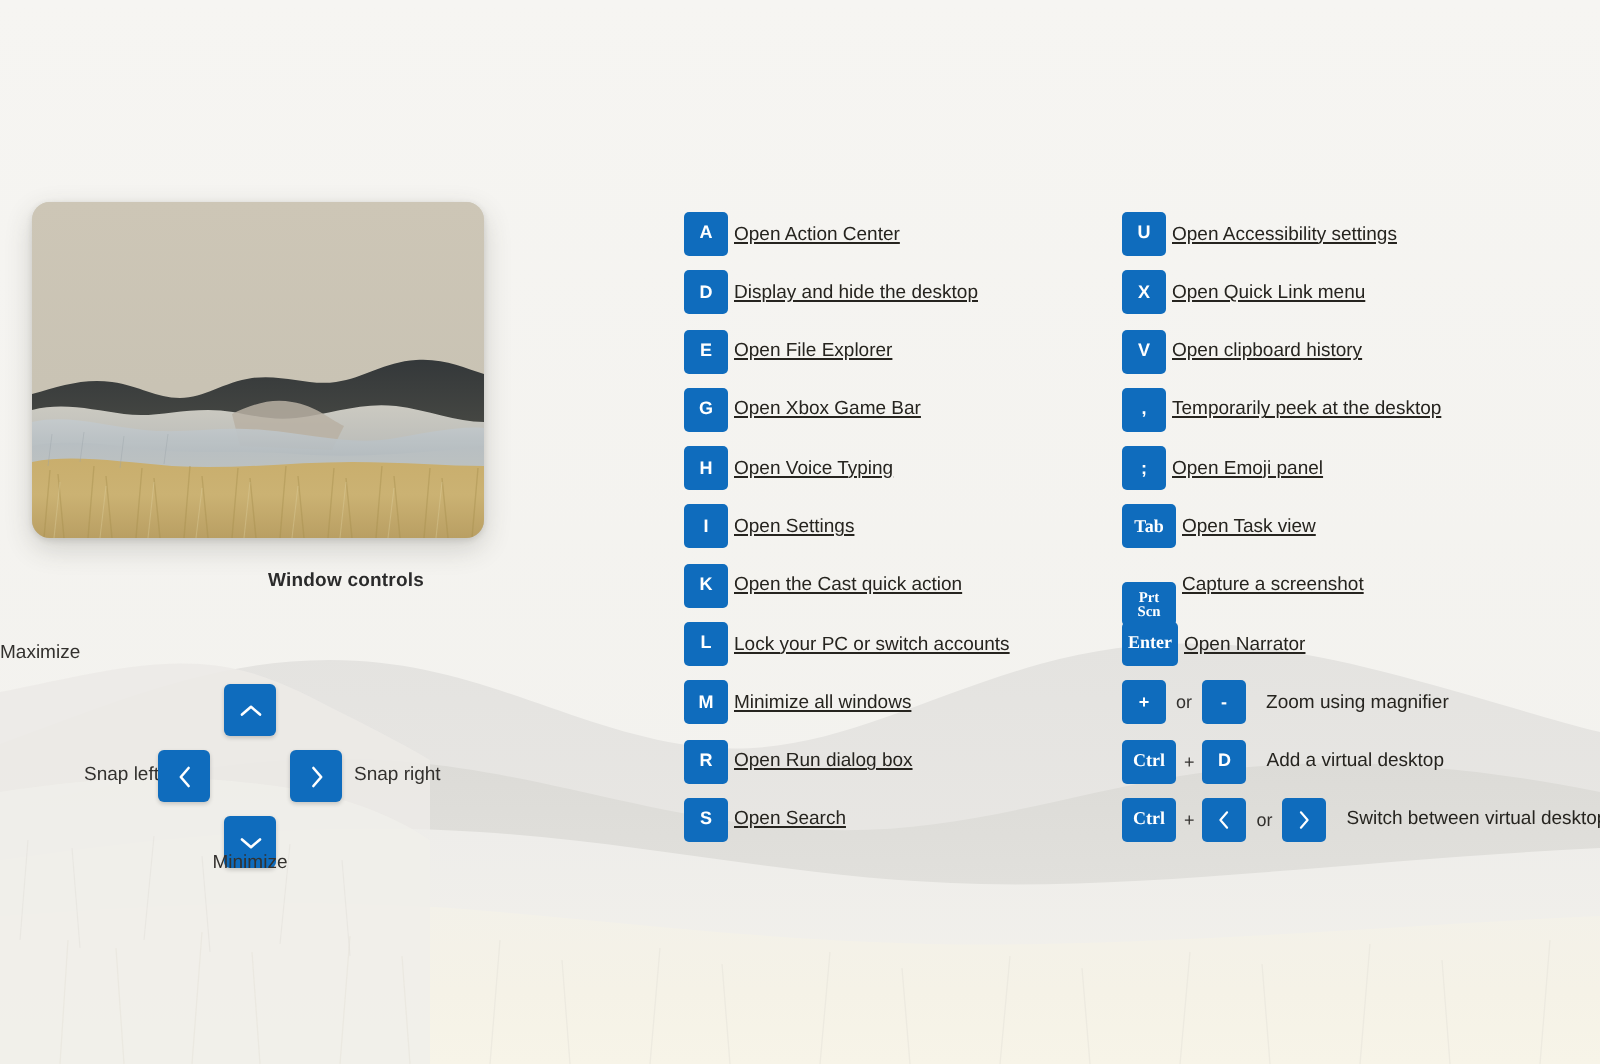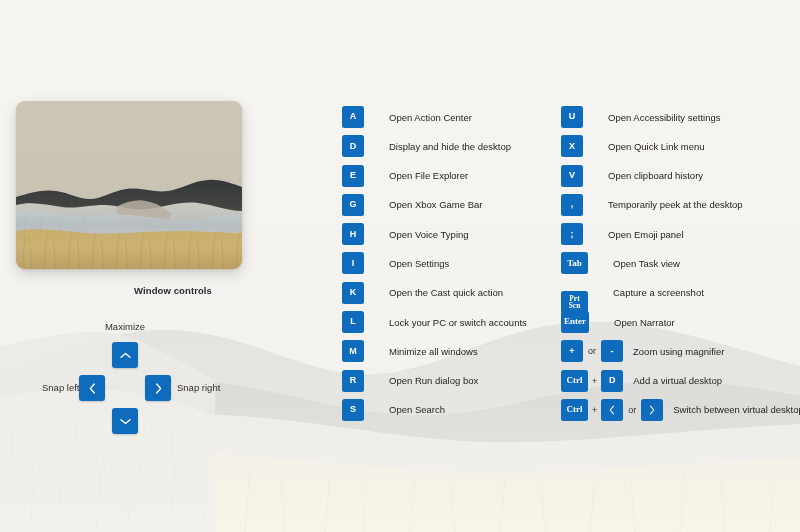--- a/index.html
+++ b/index.html
@@ -94,21 +94,21 @@
   #wc-down  { left: 112px; top: 98px; }
   #wc-left  { left: 79px;  top: 65px; }
   #wc-right { left: 145px; top: 65px; }
 
   .wc-label {
     position: absolute;
     font-size: 9.5px;
     color: #33312e;
     white-space: nowrap;
   }
-  #wc-label-max { left: 0;    top: 11px; width: 250px; text-align: center; }
+  #wc-label-max { left: 0;    top: 11px; width: 250px; }
   #wc-label-min { left: 0;    top: 116px; width: 250px; text-align: center; }
   #wc-label-snapleft  { left: 42px;  top: 72px; }
   #wc-label-snapright { left: 177px; top: 72px; }
 
   
   .shortcut-col {
     position: absolute;
     top: 106px;
   }
   #col-left  { left: 342px; }
@@ -151,21 +151,21 @@
     text-align: left;
   }
   .joiner.j-plus { padding: 0 4px; }
 
   .desc {
     flex: 0 0 auto;
     font-size: 9.5px;
     color: #26241f;
     white-space: nowrap;
   }
-  .desc.d-gap  { margin-left: 25px; }
+  .desc.d-gap  { margin-left: 3px; text-decoration: underline; }
   .desc.d-gap2 { margin-left: 10px; }
 </style>
 </head>
 <body>
 
 <div id="bg-wrap">
   <svg id="bg-svg" viewBox="0 0 800 532" preserveAspectRatio="none">
     <defs>
       <linearGradient id="gSky" x1="0" y1="0" x2="0" y2="1">
         <stop offset="0%" stop-color="#f6f5f2"></stop>
@@ -379,20 +379,21 @@
     <div class="wc-label" id="wc-label-snapright">Snap right</div>
 
     <div class="wc-key" id="wc-down">
       <span>
         <svg width="11" height="7" viewBox="0 0 11 7" fill="none" stroke="#ffffff" stroke-width="1.3" stroke-linecap="round" stroke-linejoin="round">
             <path d="M1 1.7 L5.5 5.6 L10 1.7"></path>
           </svg>
       </span>
     </div>
 
+    <div class="wc-label" id="wc-label-min">Minimize</div>
   </div>
 
   <div class="shortcut-col" id="col-left">
       <div class="shortcut-row">
         <span class="key">A</span>
         <span class="desc d-gap">Open Action Center</span>
       </div>
       <div class="shortcut-row">
         <span class="key">D</span>
         <span class="desc d-gap">Display and hide the desktop</span>

